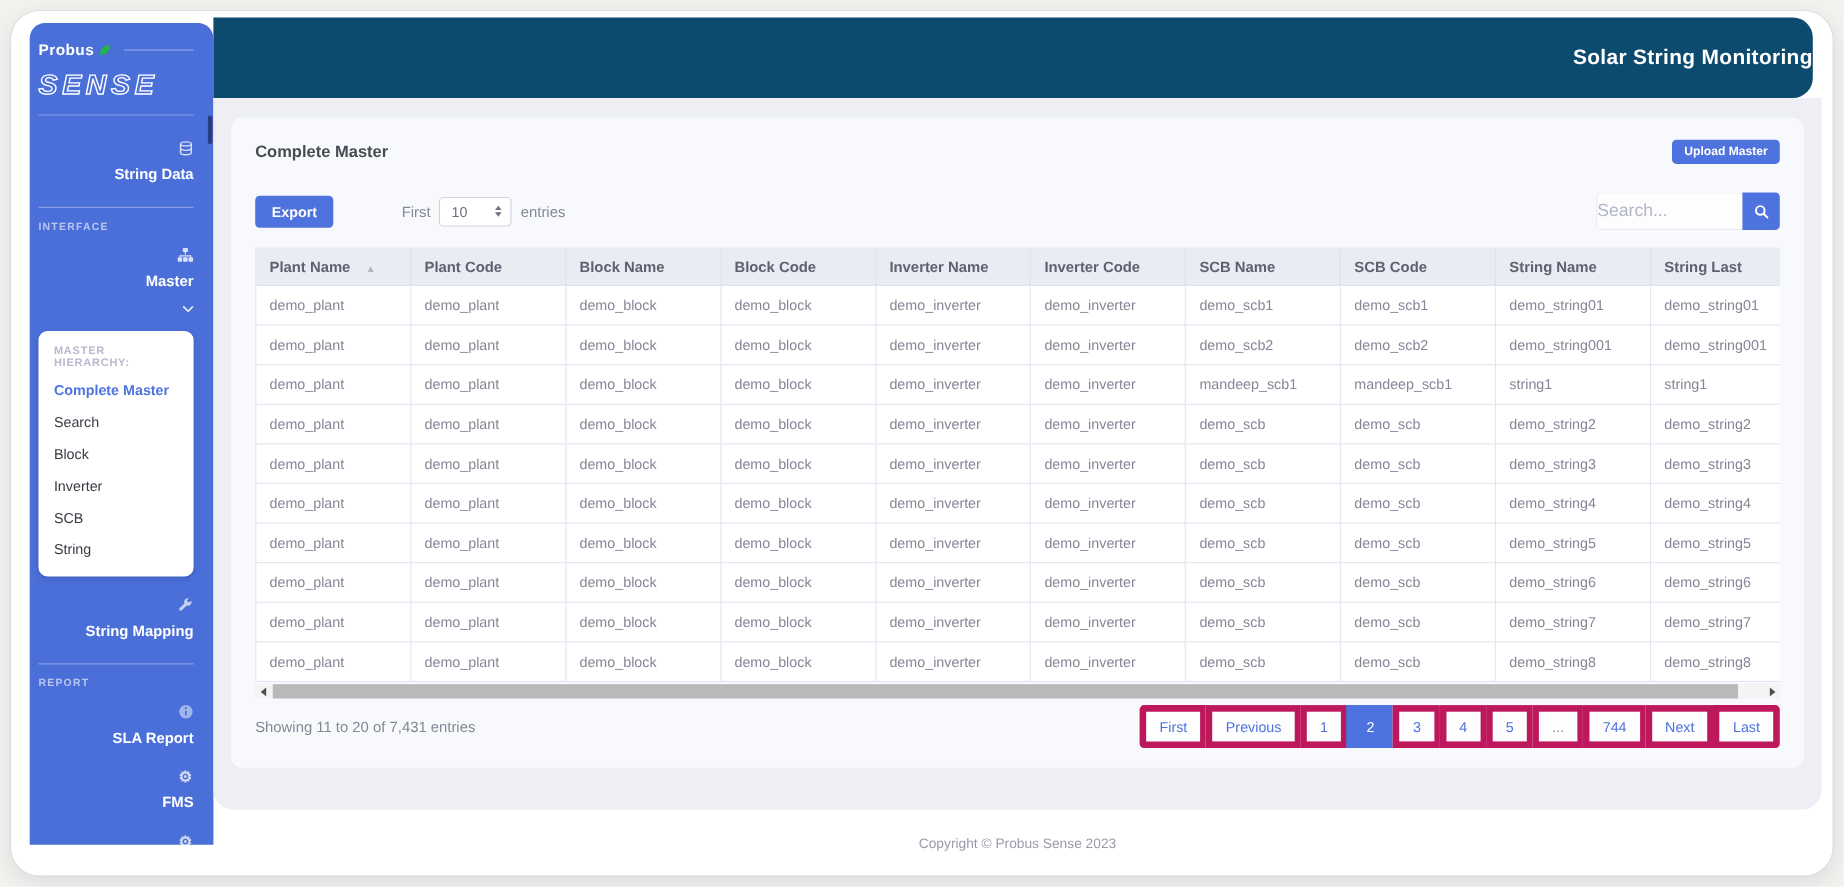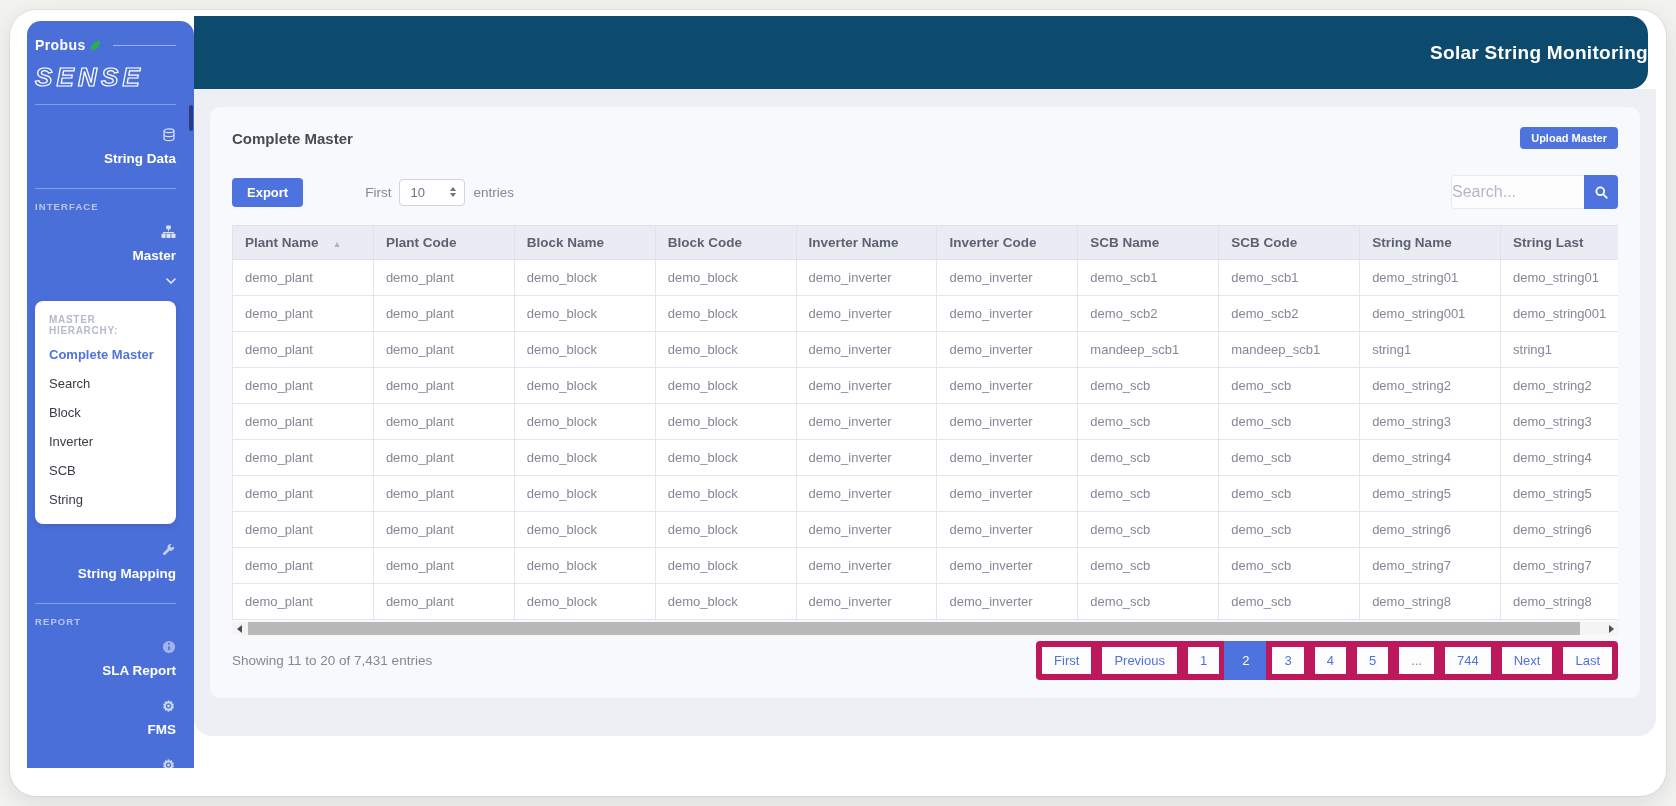--- a/index.html
+++ b/index.html
@@ -438,14 +438,15 @@
               <span class="page-btn dots">...</span>
               <span class="page-btn">744</span>
               <span class="page-btn">Next</span>
               <span class="page-btn">Last</span>
             </div>
         </div>
 
       </div>
     </div>
 
+    <div class="copyright">Copyright © Probus Sense 2023</div>
   </div>
 </div>
 
 </body></html>

